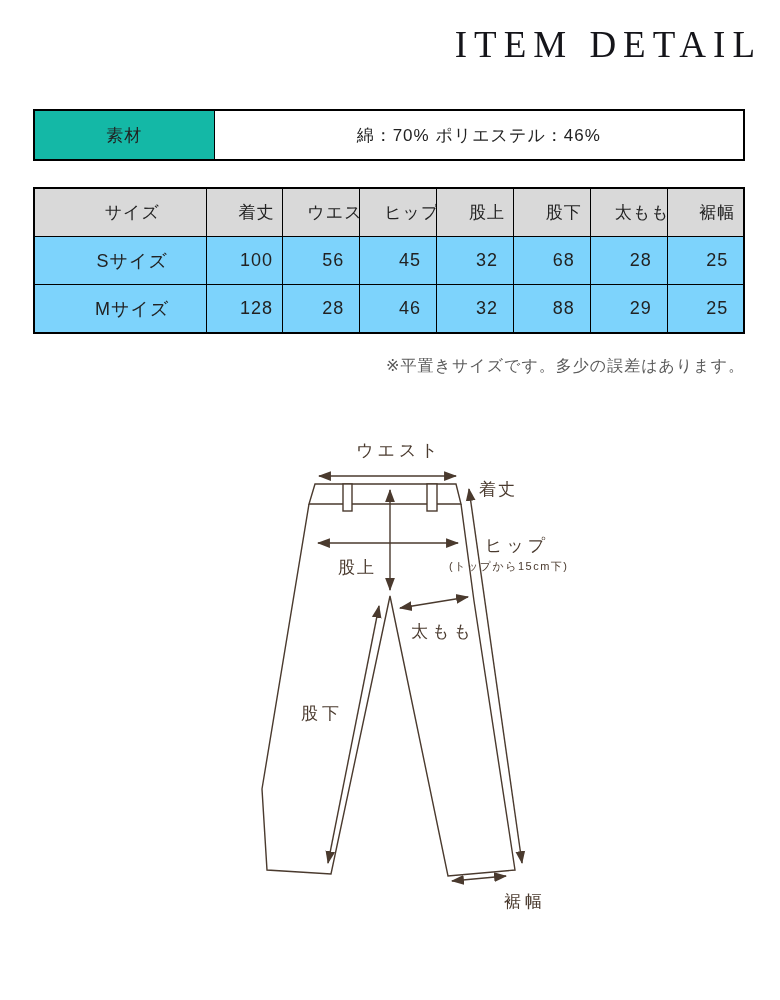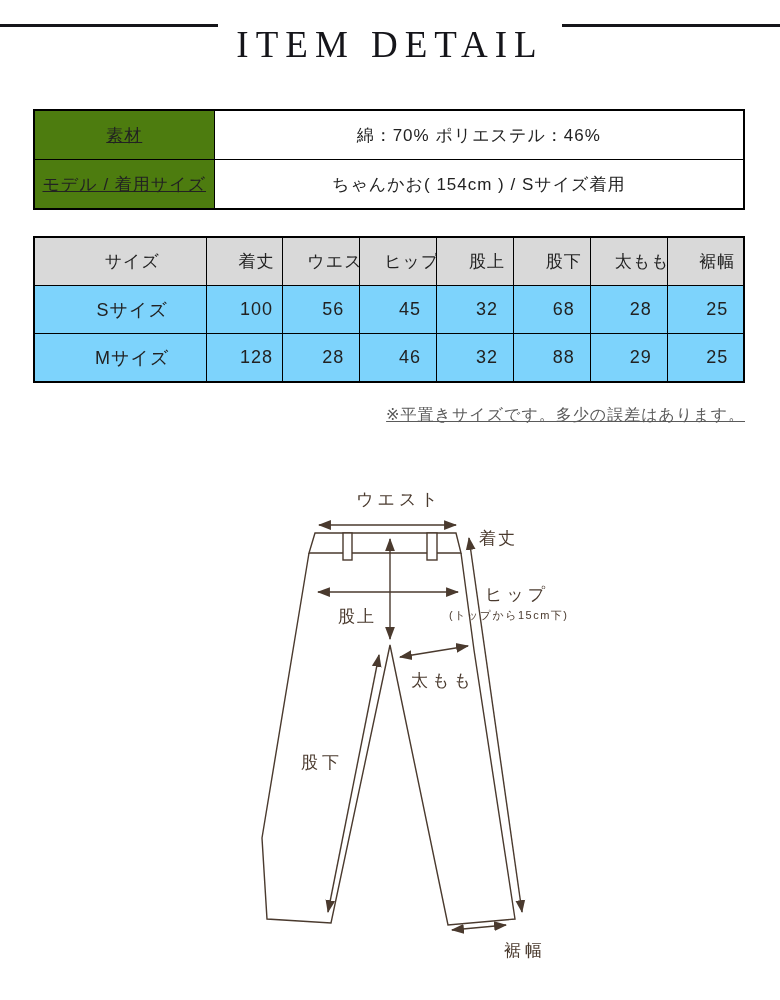--- a/index.html
+++ b/index.html
@@ -8,22 +8,23 @@
     height: 1000px;
     background: #ffffff;
     font-family: "Liberation Sans", "DejaVu Sans", sans-serif;
     color: #222222;
     overflow: hidden;
   }
 
   
   .title-row {
     display: flex;
-    align-items: flex-start;
+    align-items: flex-end;
     margin-top: 24px;
+    flex-direction: column;
   }
   .title-rule {
     flex: 1;
     height: 3px;
     background: #15151a;
   }
   .page-title {
     margin: 0 18px;
     font-family: "Liberation Serif", "DejaVu Serif", serif;
     font-weight: 400;
@@ -47,36 +48,35 @@
     text-align: center;
     vertical-align: middle;
     font-weight: 400;
     padding: 0;
     overflow: hidden;
     white-space: nowrap;
   }
 
   .info-table { margin-top: 43px; }
   .info-table th, .info-table td { height: 48px; font-size: 17px; letter-spacing: 1px; }
-  .info-table th { background: #4d7c0f; text-decoration: underline; }
+  .info-table th { background: #14b8a6; }
 
   .size-table { margin-top: 26px; }
   .size-table th, .size-table td { height: 47px; padding-left: 24px; }
   .size-table thead th { background: #d9d9d9; font-size: 17px; letter-spacing: 1px; }
   .size-table tbody td { font-size: 18px; letter-spacing: 1px; background: #7dd3fc; }
 
   
   .size-note {
     margin: 22px 35px 0 0;
     text-align: right;
     font-size: 16px;
     line-height: 20px;
     letter-spacing: 1px;
     color: #5a5a5a;
-    text-decoration: underline;
   }
 
   
   .diagram {
     display: block;
     margin: 50px 0 0 230px;
   }
   .diagram .outline-stroke {
     fill: none;
     stroke: #4a3a2e;
@@ -113,24 +113,20 @@
 
   <table class="info-table">
     <colgroup>
       <col style="width:180px;">
       <col>
     </colgroup>
     <tbody>
       <tr>
         <th>素材</th>
         <td>綿：70% ポリエステル：46%</td>
-      </tr>
-      <tr>
-        <th>モデル / 着用サイズ</th>
-        <td>ちゃんかお( 154cm ) / Sサイズ着用</td>
       </tr>
     </tbody>
   </table>
 
   <table class="size-table">
     <colgroup>
       <col style="width:172px;">
       <col>
         <col>
         <col>

